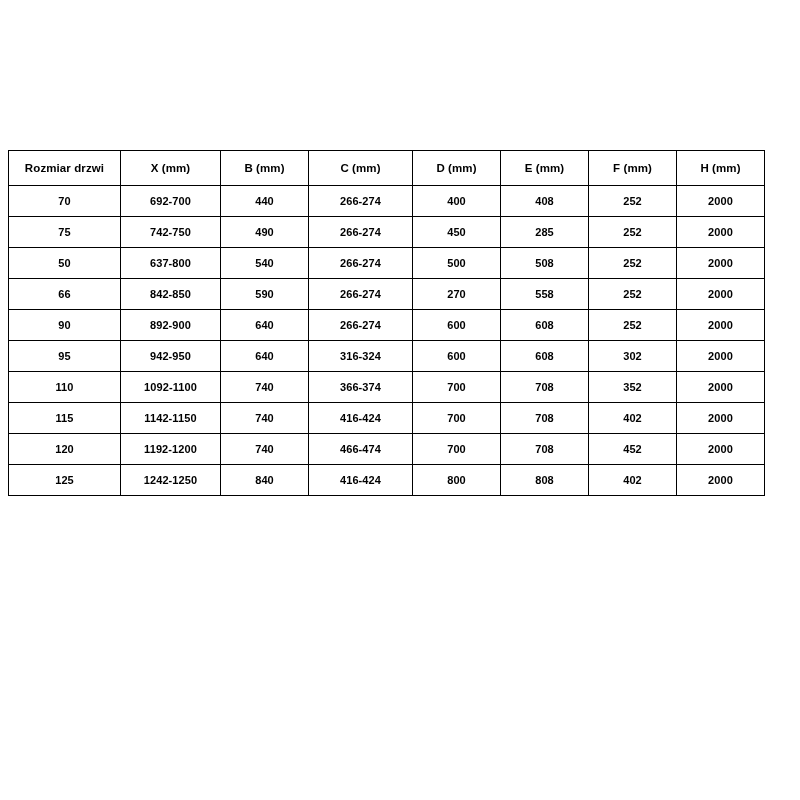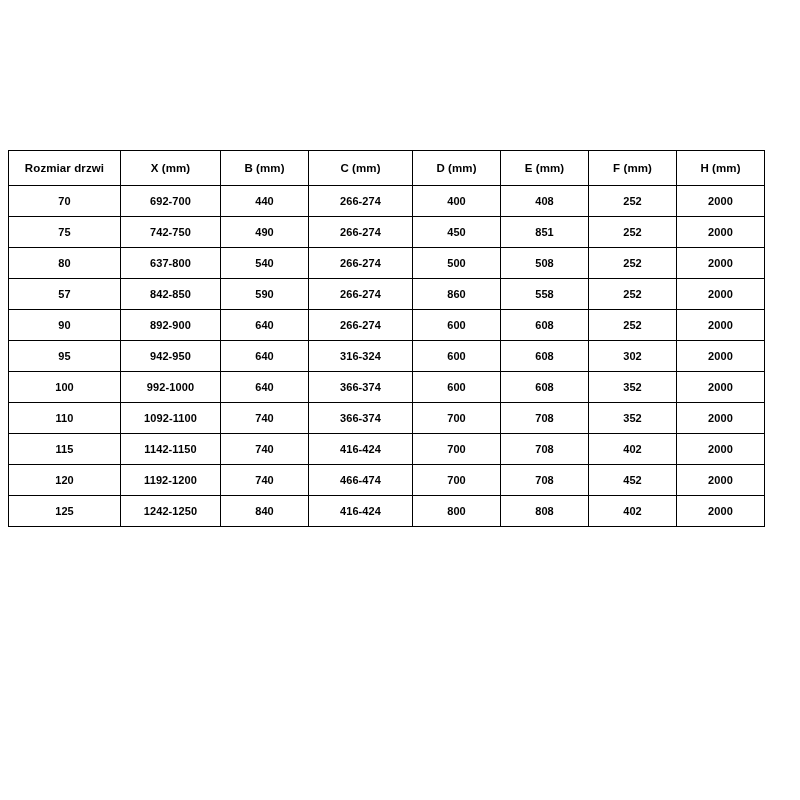--- a/index.html
+++ b/index.html
@@ -92,40 +92,40 @@
         <td>408</td>
         <td>252</td>
         <td>2000</td>
       </tr>
       <tr>
         <td>75</td>
         <td>742-750</td>
         <td>490</td>
         <td>266-274</td>
         <td>450</td>
-        <td>851</td>
+        <td>285</td>
         <td>252</td>
         <td>2000</td>
       </tr>
       <tr>
-        <td>80</td>
+        <td>50</td>
         <td>637-800</td>
         <td>540</td>
         <td>266-274</td>
         <td>500</td>
         <td>508</td>
         <td>252</td>
         <td>2000</td>
       </tr>
       <tr>
-        <td>57</td>
+        <td>66</td>
         <td>842-850</td>
         <td>590</td>
         <td>266-274</td>
-        <td>860</td>
+        <td>270</td>
         <td>558</td>
         <td>252</td>
         <td>2000</td>
       </tr>
       <tr>
         <td>90</td>
         <td>892-900</td>
         <td>640</td>
         <td>266-274</td>
         <td>600</td>
@@ -134,30 +134,20 @@
         <td>2000</td>
       </tr>
       <tr>
         <td>95</td>
         <td>942-950</td>
         <td>640</td>
         <td>316-324</td>
         <td>600</td>
         <td>608</td>
         <td>302</td>
-        <td>2000</td>
-      </tr>
-      <tr>
-        <td>100</td>
-        <td>992-1000</td>
-        <td>640</td>
-        <td>366-374</td>
-        <td>600</td>
-        <td>608</td>
-        <td>352</td>
         <td>2000</td>
       </tr>
       <tr>
         <td>110</td>
         <td>1092-1100</td>
         <td>740</td>
         <td>366-374</td>
         <td>700</td>
         <td>708</td>
         <td>352</td>

